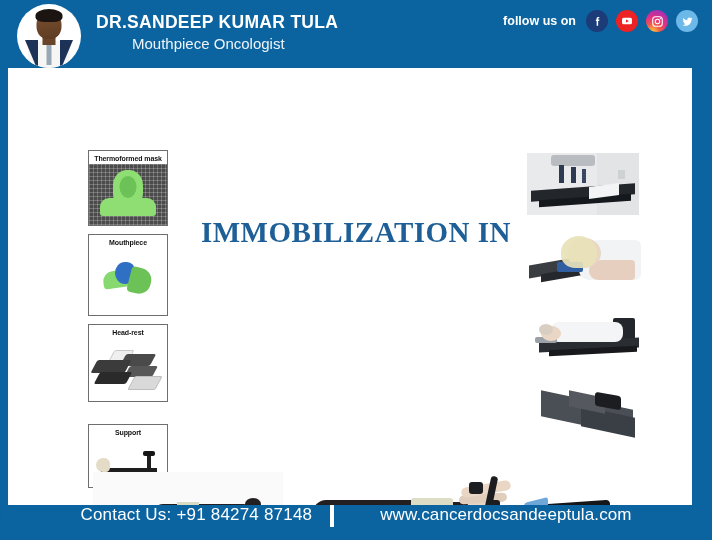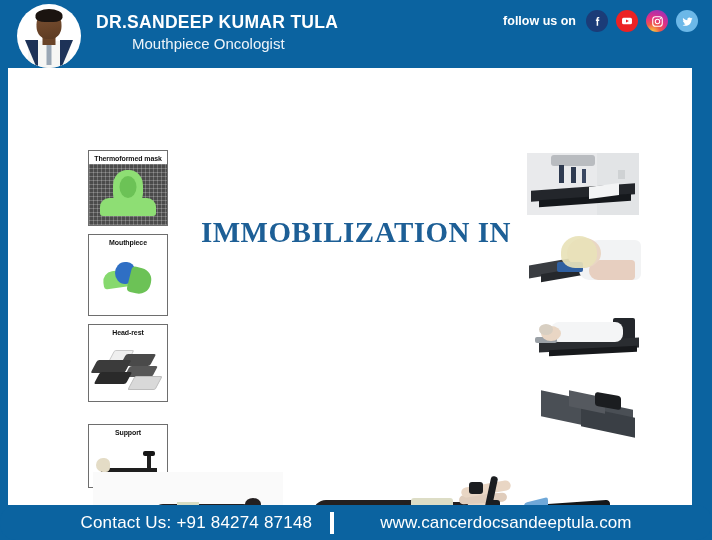--- a/index.html
+++ b/index.html
@@ -198,21 +198,21 @@
   #bp2 .head{position:absolute;left:176px;top:26px;width:24px;height:20px;background:#e9d6c4;border-radius:50%;}
   #bp2 .armA{position:absolute;left:170px;top:12px;width:50px;height:10px;background:#e9d6c4;border-radius:5px;transform:rotate(-10deg);}
   #bp2 .armB{position:absolute;left:168px;top:22px;width:48px;height:9px;background:#e0cdbc;border-radius:5px;transform:rotate(-4deg);}
   #bp2 .bar{position:absolute;left:196px;top:4px;width:7px;height:42px;background:#1b1d20;border-radius:3px;transform:rotate(12deg);}
   #bp2 .cuffA{position:absolute;left:178px;top:10px;width:14px;height:12px;background:#1b1d20;border-radius:3px;}
   #bp2 .cuffB{position:absolute;left:196px;top:28px;width:13px;height:12px;background:#1b1d20;border-radius:3px;}
 
   
   .footer{
     position:absolute;left:0;bottom:0;width:712px;height:35px;background:#0b63a0;
-    display:flex;align-items:center;justify-content:center;gap:0;border-radius:16px;
+    display:flex;justify-content:center;gap:0;border-radius:16px;
   }
   .footer .f-contact{
     color:#ffffff;font-size:17px;font-weight:400;letter-spacing:.2px;white-space:nowrap;
   }
   .footer .f-div{width:4px;height:22px;background:#ffffff;margin:0 18px;}
   .footer .f-site{
     color:#ffffff;font-size:17px;font-weight:400;letter-spacing:.1px;white-space:nowrap;margin-left:28px;
   }
 </style>
 </head>

